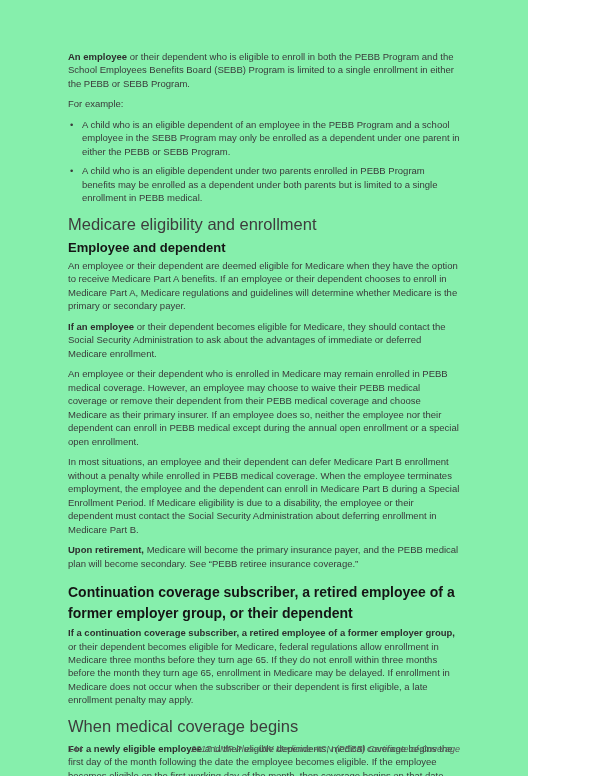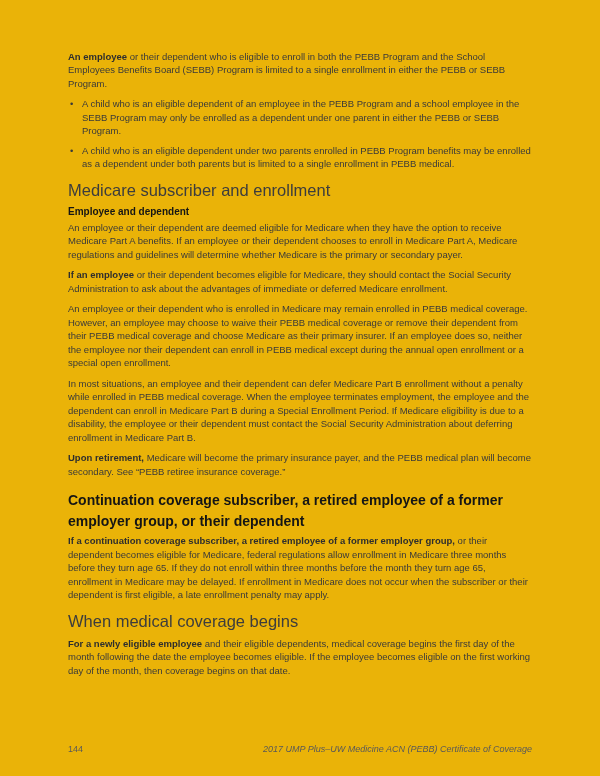--- a/index.html
+++ b/index.html
@@ -1,21 +1,21 @@
 <!DOCTYPE html>
 <html><head>
 <meta charset="utf-8">
 <style>
   * { margin: 0; padding: 0; box-sizing: border-box; }
   html, body { background: #ffffff; }
   .page {
     position: relative;
-    width: 600px;
+    width: 528px;
     height: 776px;
-    background: #eab308;
+    background: #86efac;
     overflow: hidden;
     font-family: "Liberation Sans", "DejaVu Sans", sans-serif;
     color: #3a3a3a;
     padding-left: 40px;
   }
   .content {
     position: absolute;
     top: 50px;
     left: 68px;
     right: 68px;
@@ -43,21 +43,21 @@
     top: 0;
     color: #3a3a3a;
   }
   h1.light {
     font-size: 16.5px;
     font-weight: 300;
     color: #3d3d3d;
     margin: 10px 0 6px 0;
   }
   h2.bold {
-    font-size: 10px;
+    font-size: 13px;
     font-weight: 700;
     color: #151515;
     margin: 4px 0 4px 0;
   }
   h2.bold-lg {
     font-size: 14px;
     font-weight: 700;
     color: #151515;
     line-height: 1.5;
     margin: 12px 0 2px 0;
@@ -76,27 +76,28 @@
   .footer .doc-title { font-style: italic; }
 </style>
 </head>
 <body>
 
 <div class="page">
   <main class="content">
 
     <p class="body"><strong>An employee</strong><span> or their dependent who is eligible to enroll in both the PEBB Program and the School Employees Benefits Board (SEBB) Program is limited to a single enrollment in either the PEBB or SEBB Program.</span></p>
 
+    <p class="body">For example:</p>
 
     <ul class="bullets">
       <li><span>A child who is an eligible dependent of an employee in the PEBB Program and a school employee in the SEBB Program may only be enrolled as a dependent under one parent in either the PEBB or SEBB Program.</span></li>
       <li><span>A child who is an eligible dependent under two parents enrolled in PEBB Program benefits may be enrolled as a dependent under both parents but is limited to a single enrollment in PEBB medical.</span></li>
     </ul>
 
-    <h1 class="light">Medicare subscriber and enrollment</h1>
+    <h1 class="light">Medicare eligibility and enrollment</h1>
 
     <h2 class="bold">Employee and dependent</h2>
 
     <p class="body">An employee or their dependent are deemed eligible for Medicare when they have the option to receive Medicare Part A benefits. If an employee or their dependent chooses to enroll in Medicare Part A, Medicare regulations and guidelines will determine whether Medicare is the primary or secondary payer.</p>
 
     <p class="body"><strong>If an employee</strong><span> or their dependent becomes eligible for Medicare, they should contact the Social Security Administration to ask about the advantages of immediate or deferred Medicare enrollment.</span></p>
 
     <p class="body">An employee or their dependent who is enrolled in Medicare may remain enrolled in PEBB medical coverage. However, an employee may choose to waive their PEBB medical coverage or remove their dependent from their PEBB medical coverage and choose Medicare as their primary insurer. If an employee does so, neither the employee nor their dependent can enroll in PEBB medical except during the annual open enrollment or a special open enrollment.</p>
 
     <p class="body">In most situations, an employee and their dependent can defer Medicare Part B enrollment without a penalty while enrolled in PEBB medical coverage. When the employee terminates employment, the employee and the dependent can enroll in Medicare Part B during a Special Enrollment Period. If Medicare eligibility is due to a disability, the employee or their dependent must contact the Social Security Administration about deferring enrollment in Medicare Part B.</p>

